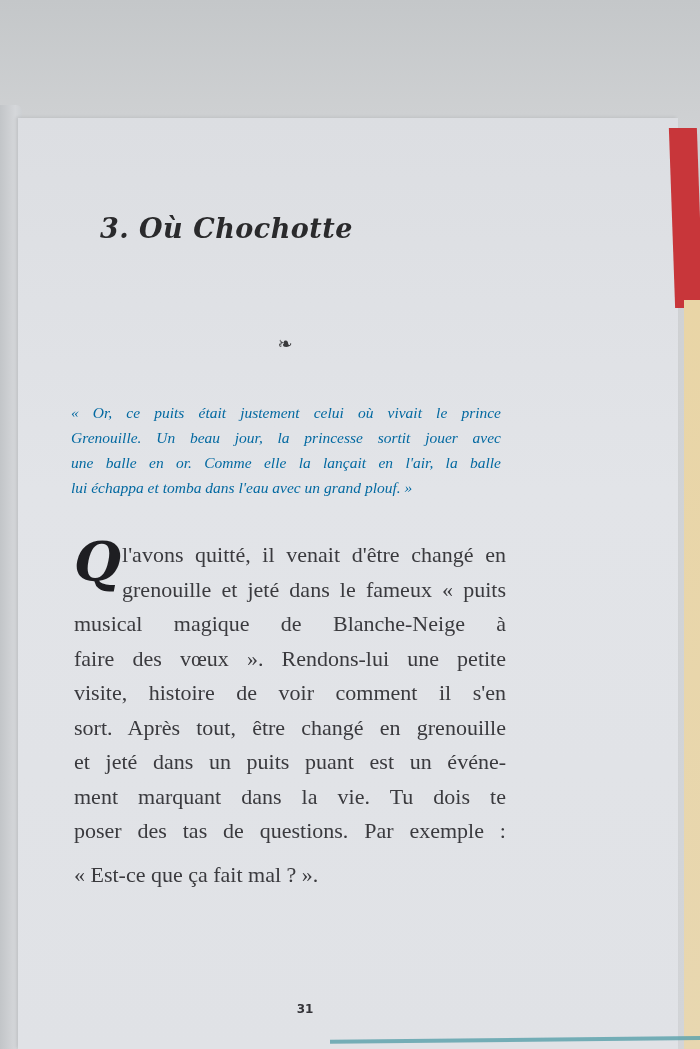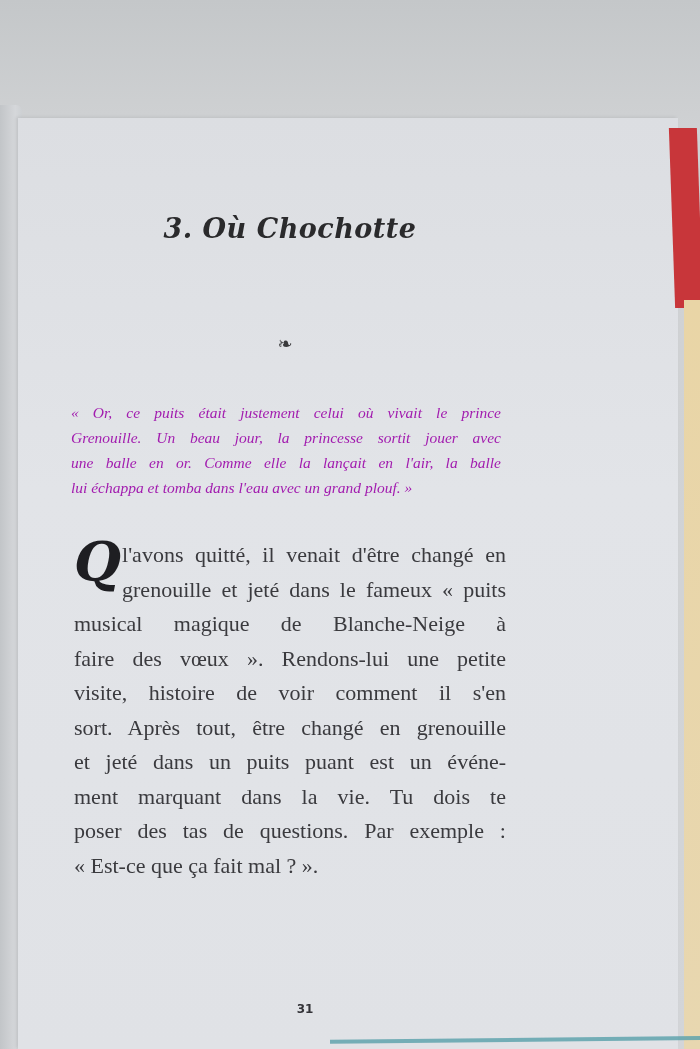--- a/index.html
+++ b/index.html
@@ -34,52 +34,52 @@
     }
     .teal-edge {
       position: absolute; left: 330px; top: 1036px; width: 370px; height: 4px;
       background: #5fa3ad;
       transform: rotate(-0.6deg);
       transform-origin: right center;
       opacity: 0.85;
     }
     .chapter-title {
       position: absolute; left: 100px; top: 210px; width: 380px;
-      text-align: center;
+      text-align: left;
       font-family: "DejaVu Serif", serif;
       font-weight: bold;
       font-style: italic;
       font-size: 27px;
       line-height: 38px;
       color: #2a2a2c;
       letter-spacing: 0.5px;
     }
     .ornament {
       position: absolute; left: 265px; top: 333px; width: 40px;
       text-align: center; font-size: 18px; color: #3a3a3c;
       font-family: "DejaVu Sans", sans-serif;
     }
     .epigraph {
       position: absolute; left: 71px; top: 400px; width: 430px;
       font-style: italic;
       font-size: 15.5px;
       line-height: 25px;
-      color: #a21caf;
+      color: #0369a1;
       text-align: justify;
     }
     .epigraph span { display: block; text-align-last: justify; }
     .epigraph span.last { text-align-last: left; }
     .body-text {
       position: absolute; left: 74px; top: 538px; width: 432px;
       font-size: 22px;
       line-height: 34.5px;
       color: #3a3a3e;
     }
     .body-text .line { display: block; text-align: justify; text-align-last: justify; white-space: nowrap; }
-    .body-text .line.last { text-align-last: left; }
+    .body-text .line.last { text-align-last: left; margin-top: 9px; }
     .dropcap {
       float: left;
       font-family: "DejaVu Serif", serif;
       font-weight: bold;
       font-style: italic;
       font-size: 54px;
       line-height: 44px;
       color: #1e1e22;
       margin-right: 1px;
       margin-top: 2px;

